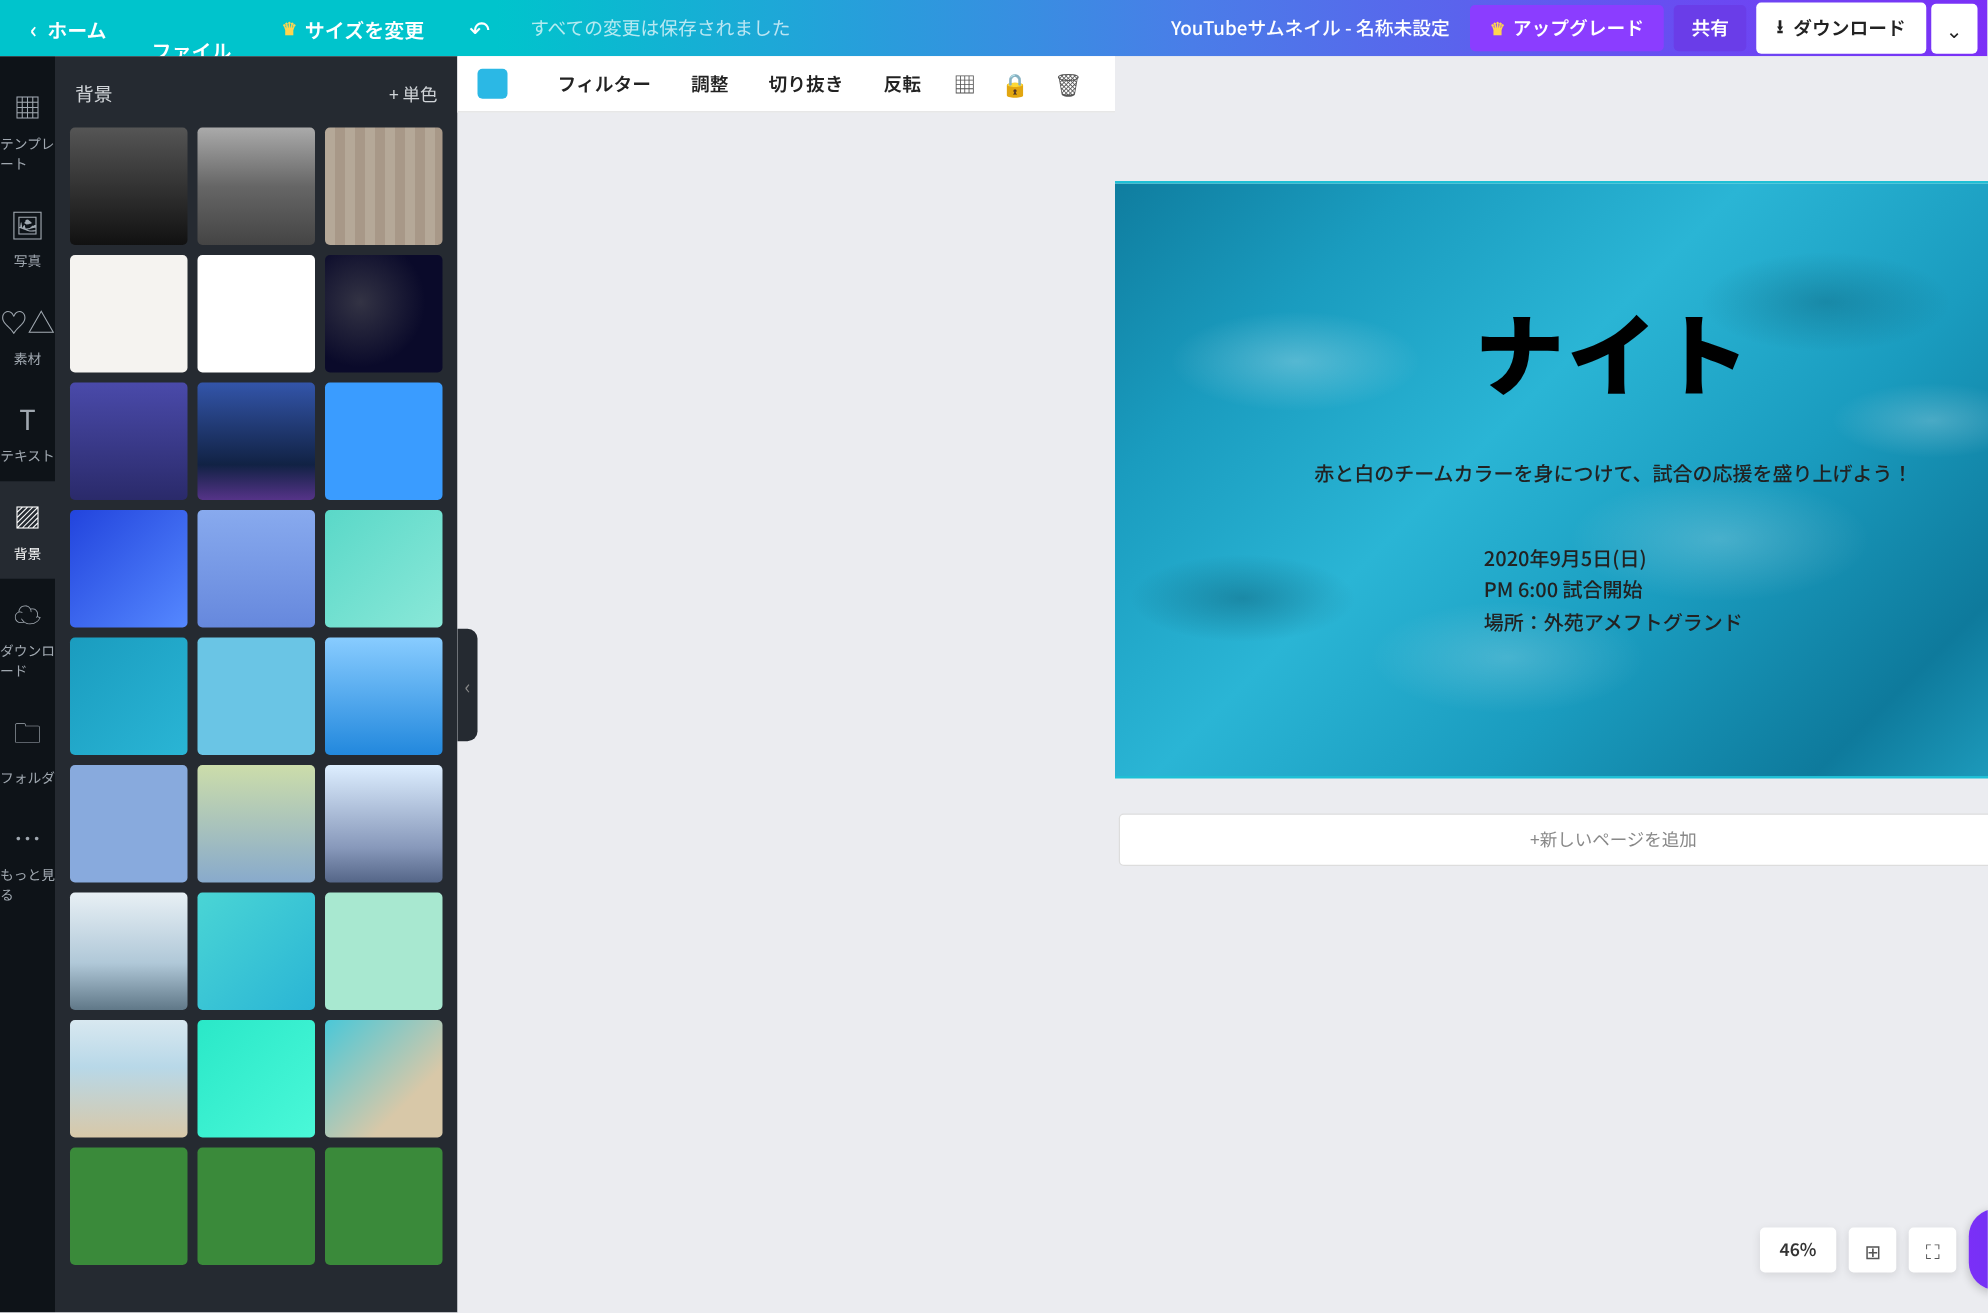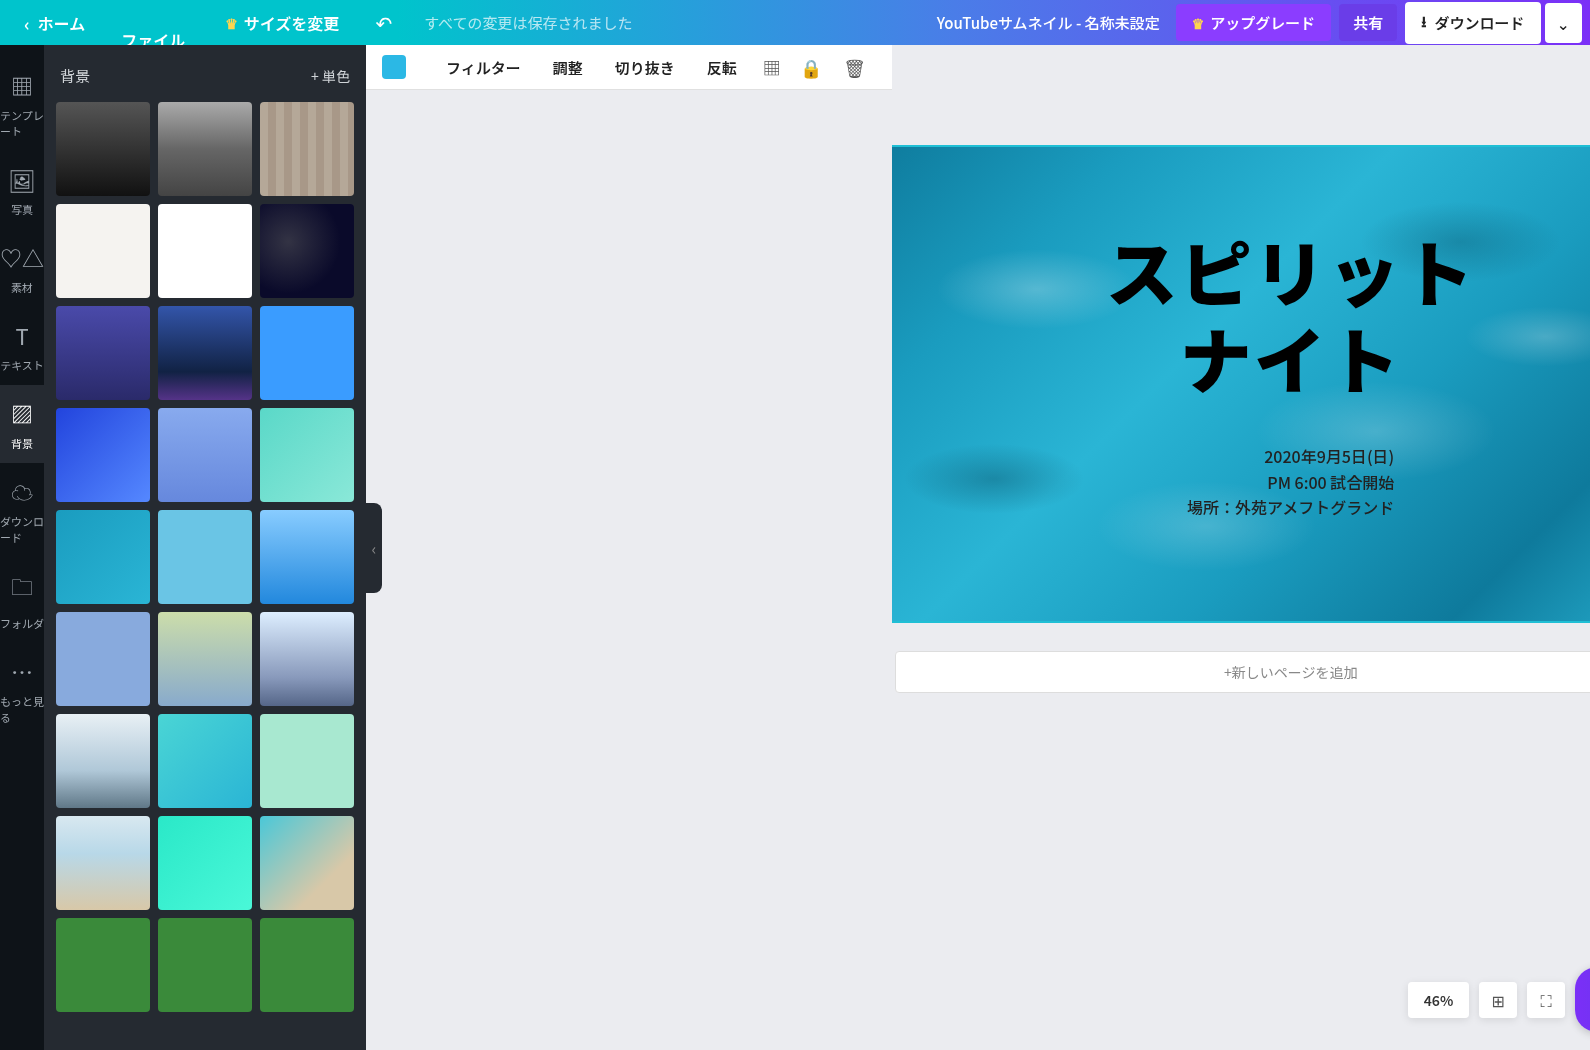--- a/index.html
+++ b/index.html
@@ -55,21 +55,21 @@
 .canvas-page { width: 852px; height: 478px; border: 2px solid #1fbfd5; background: linear-gradient(135deg, #0e7a9c 0%, #1a9cbf 20%, #2ab5d5 40%, #1a9cbf 60%, #0e7a9c 80%, #2ab5d5 100%); display: flex; flex-direction: column; align-items: center; justify-content: center; position: relative; overflow: hidden; }
 .canvas-page::before { content: ''; position: absolute; inset: 0; background: 
   radial-gradient(ellipse 100px 40px at 20% 30%, rgba(255,255,255,0.25), transparent),
   radial-gradient(ellipse 120px 50px at 60% 60%, rgba(255,255,255,0.2), transparent),
   radial-gradient(ellipse 80px 30px at 80% 40%, rgba(255,255,255,0.22), transparent),
   radial-gradient(ellipse 110px 45px at 40% 80%, rgba(255,255,255,0.18), transparent),
   radial-gradient(ellipse 90px 35px at 15% 70%, rgba(0,50,70,0.3), transparent),
   radial-gradient(ellipse 100px 40px at 70% 20%, rgba(0,50,70,0.25), transparent); }
 .canvas-title { font-size: 72px; font-weight: 900; color: #000; text-align: center; line-height: 1.2; z-index: 1; letter-spacing: 2px; margin-top: -20px; }
 .canvas-subtitle { font-size: 16px; color: #222; z-index: 1; margin-top: 42px; font-weight: 500; }
-.canvas-details { font-size: 16px; color: #222; z-index: 1; margin-top: 44px; text-align: right; line-height: 1.6; font-weight: 500; }
+.canvas-details { font-size: 16px; color: #222; z-index: 1; margin-top: 44px; text-align: left; line-height: 1.6; font-weight: 500; }
 .add-page-btn { width: 792px; height: 42px; background: #fff; border: 1px solid #ddd; border-radius: 4px; margin-top: 28px; display: flex; align-items: center; justify-content: center; color: #888; font-size: 14px; cursor: pointer; }
 
 
 .bottom-bar { position: absolute; bottom: 18px; right: 18px; display: flex; align-items: center; gap: 10px; }
 .zoom-display { background: #fff; padding: 8px 16px; border-radius: 4px; box-shadow: 0 2px 8px rgba(0,0,0,0.1); font-size: 14px; font-weight: 600; color: #333; }
 .bottom-icon { background: #fff; width: 38px; height: 36px; border-radius: 4px; box-shadow: 0 2px 8px rgba(0,0,0,0.1); display: flex; align-items: center; justify-content: center; color: #555; cursor: pointer; }
 .help-btn { background: linear-gradient(90deg, #7b2ff7, #5a3de8); color: #fff; padding: 22px 20px; border-radius: 22px; font-size: 15px; font-weight: 700; box-shadow: 0 2px 8px rgba(0,0,0,0.2); cursor: pointer; }
 
 
 .bg-dark-grad { background: linear-gradient(180deg, #555 0%, #111 100%); }
@@ -214,23 +214,23 @@
     </div>
 
     <div class="canvas-container">
       <div class="page-actions">
         <div class="page-action-icon">▭</div>
         <div class="page-action-icon">⿻</div>
       </div>
       <div class="sync-badge">⟳</div>
       <div class="canvas-page">
         <div class="canvas-title">
-          <div>スピリット</div>
           <div>ナイト</div>
         </div>
+        <div class="canvas-subtitle">赤と白のチームカラーを身につけて、試合の応援を盛り上げよう！</div>
         <div class="canvas-details">
           <div>2020年9月5日(日)</div>
           <div>PM 6:00 試合開始</div>
           <div>場所：外苑アメフトグランド</div>
         </div>
       </div>
       <div class="add-page-btn">+新しいページを追加</div>
     </div>
 
     <div class="bottom-bar">

